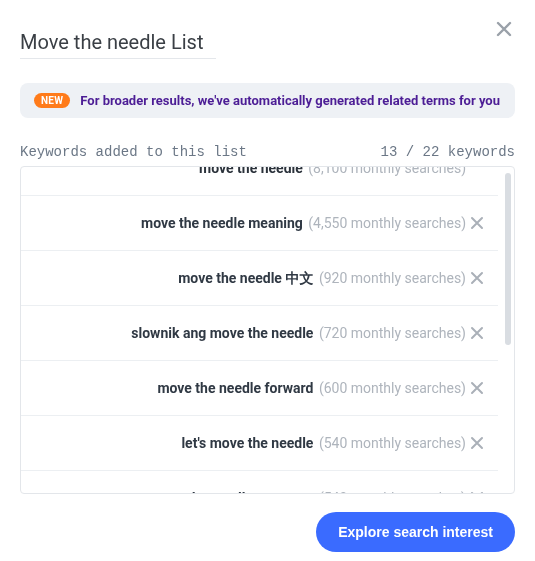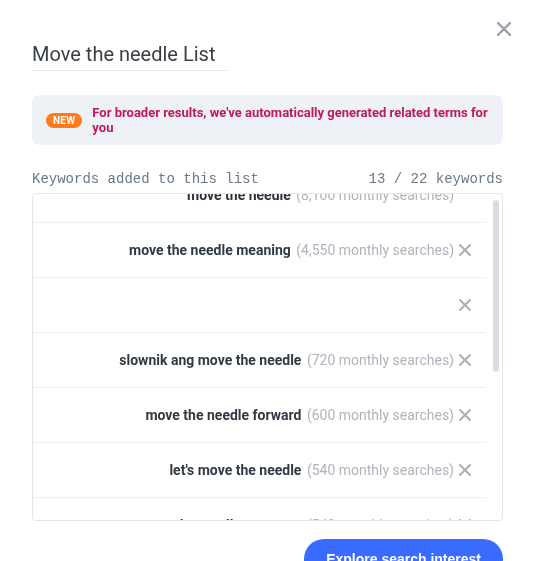--- a/index.html
+++ b/index.html
@@ -5,21 +5,21 @@
   * { box-sizing: border-box; }
   html, body {
     margin: 0; padding: 0;
     width: 535px; height: 561px;
     font-family: -apple-system, BlinkMacSystemFont, "Segoe UI", Roboto, Arial, sans-serif;
     background: #fff;
     color: #2c3338;
   }
   .modal {
     position: relative;
-    padding: 32px;
+    padding: 20px;
     width: 535px;
     height: 561px;
   }
   .close-modal {
     position: absolute;
     top: 20px;
     right: 22px;
     cursor: pointer;
     color: #9aa1a9;
   }
@@ -48,21 +48,21 @@
     color: #fff;
     font-size: 10px;
     font-weight: 700;
     letter-spacing: 0.3px;
     padding: 2px 7px;
     border-radius: 10px;
   }
   .banner-text {
     font-size: 13px;
     font-weight: 700;
-    color: #be185d;
+    color: #4c1d95;
   }
   .subhead {
     display: flex;
     justify-content: space-between;
     align-items: baseline;
     margin-top: 26px;
     margin-bottom: 6px;
     font-size: 14px;
     color: #5f6c7b;
     font-family: Liberation Mono, monospace;
@@ -178,20 +178,21 @@
         </div>
         <div class="row">
           <div class="row-text"><span class="kw">move the needle meaning</span> <span class="meta"> (4,550 monthly searches)</span></div>
           <div class="remove">
             <svg width="14" height="14" viewBox="0 0 14 14">
               <path d="M2 2 L12 12 M12 2 L2 12" stroke="currentColor" stroke-width="2" stroke-linecap="round"></path>
             </svg>
           </div>
         </div>
         <div class="row">
+          <div class="row-text"><span class="kw">move the needle 中文</span> <span class="meta"> (920 monthly searches)</span></div>
           <div class="remove">
             <svg width="14" height="14" viewBox="0 0 14 14">
               <path d="M2 2 L12 12 M12 2 L2 12" stroke="currentColor" stroke-width="2" stroke-linecap="round"></path>
             </svg>
           </div>
         </div>
         <div class="row">
           <div class="row-text"><span class="kw">slownik ang move the needle</span> <span class="meta"> (720 monthly searches)</span></div>
           <div class="remove">
             <svg width="14" height="14" viewBox="0 0 14 14">

